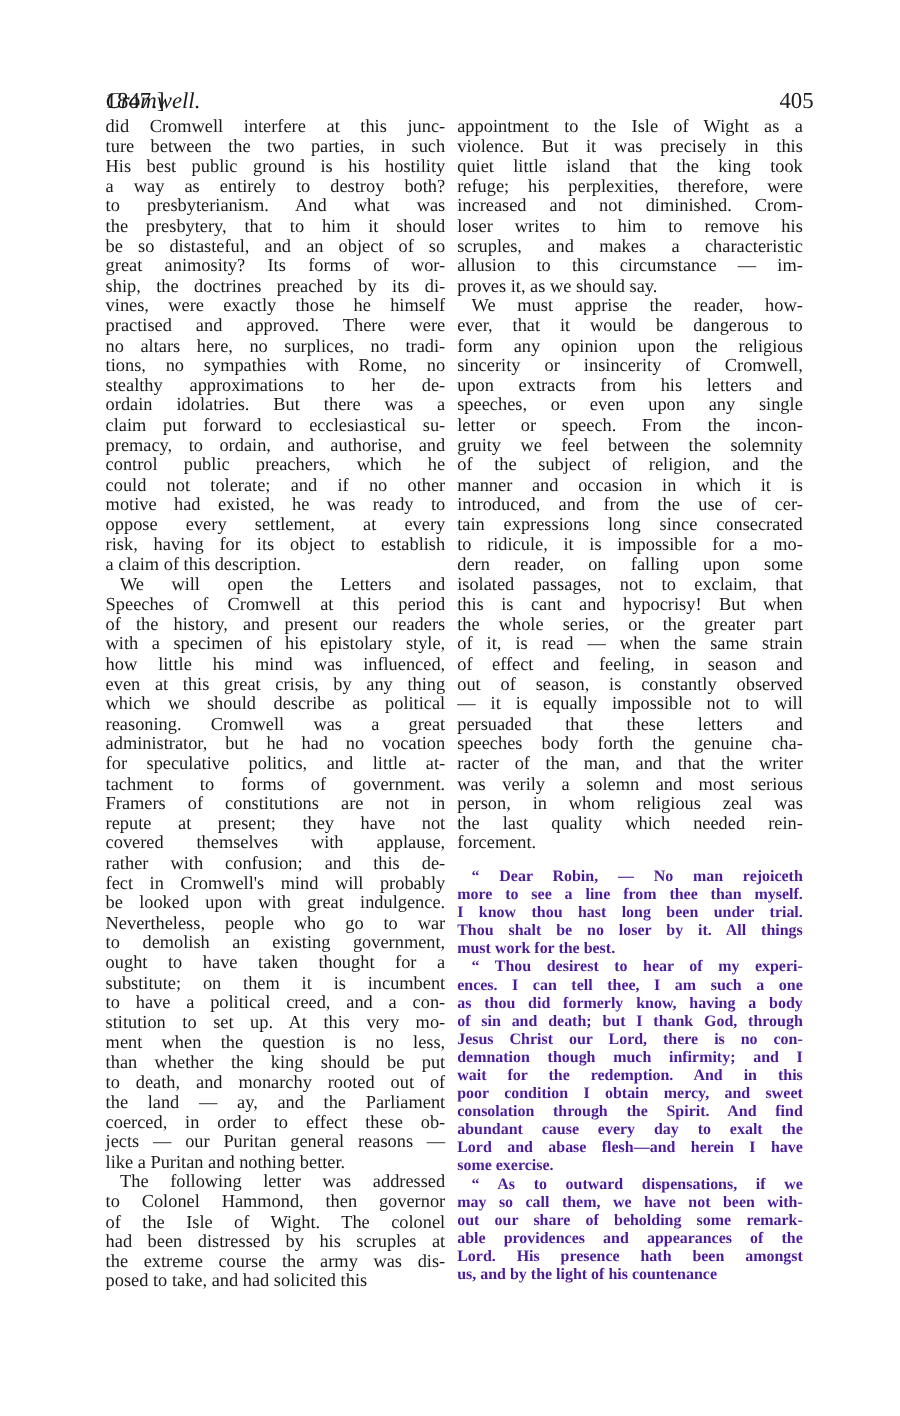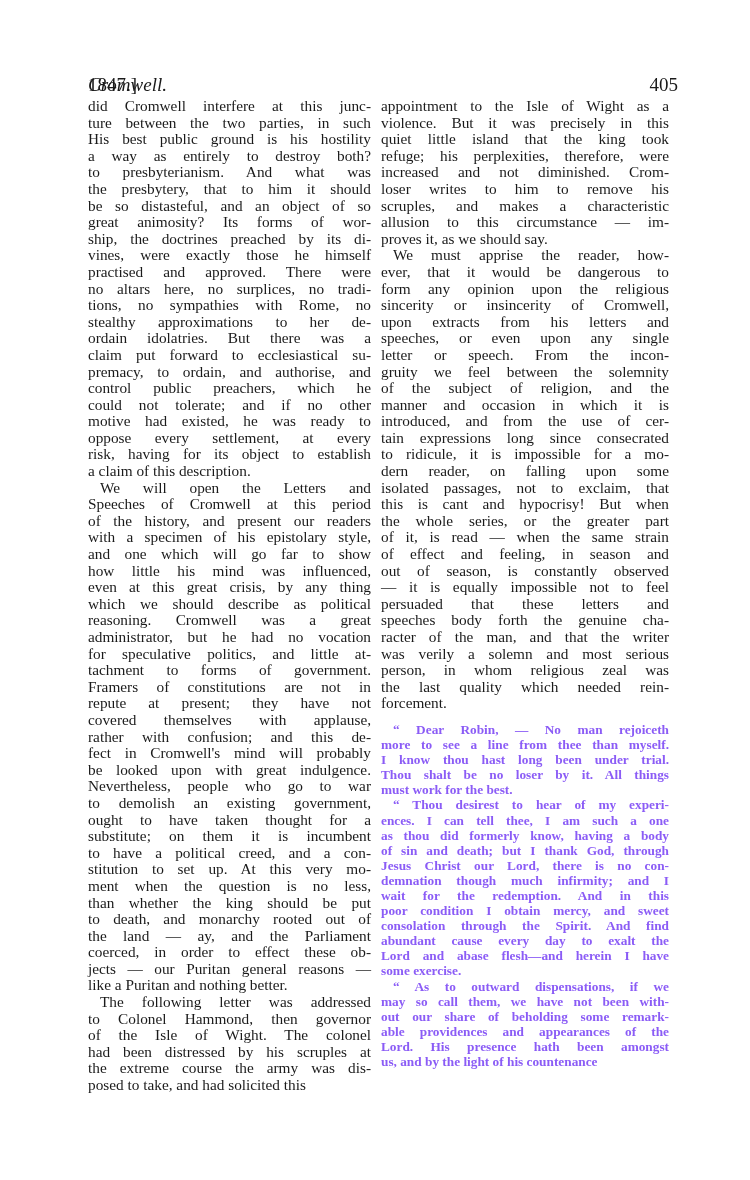--- a/index.html
+++ b/index.html
@@ -12,21 +12,21 @@
   .header .right { position: absolute; right: 0; top: 0; }
   .cols { position: absolute; top: 24px; left: 0; width: 590px; }
   .col { position: absolute; top: 0; text-align: justify; }
   .col.left { left: 0; width: 283px; }
   .col.right { left: 293px; width: 288px; }
   .line { display: block; font-size: 15.3px; line-height: 16.6px; height: 16.6px; white-space: nowrap;
           text-align: justify; text-align-last: justify; }
   .line.last { text-align-last: left; }
   .line.indent { padding-left: 12px; }
   .line.gap { margin-top: 10px; }
-  .quote .line { font-size: 13.3px; line-height: 15.1px; height: 15.1px; font-weight: bold; color: #8b5cf6; }
+  .quote .line { font-size: 13.3px; line-height: 15.1px; height: 15.1px; font-weight: bold; color: #4c1d95; }
 </style>
 </head>
 <body>
 
 <div class="page">
   <div class="header">
     <span class="left">1847.]</span>
     <span class="center">Cromwell.</span>
     <span class="right">405</span>
   </div>
@@ -53,21 +53,20 @@
         <span class="line">control public preachers, which he</span>
         <span class="line">could not tolerate; and if no other</span>
         <span class="line">motive had existed, he was ready to</span>
         <span class="line">oppose every settlement, at every</span>
         <span class="line">risk, having for its object to establish</span>
         <span class="line last">a claim of this description.</span>
         <span class="line indent">We will open the Letters and</span>
         <span class="line">Speeches of Cromwell at this period</span>
         <span class="line">of the history, and present our readers</span>
         <span class="line">with a specimen of his epistolary style,</span>
-        <span class="line">and one which will go far to show</span>
         <span class="line">how little his mind was influenced,</span>
         <span class="line">even at this great crisis, by any thing</span>
         <span class="line">which we should describe as political</span>
         <span class="line">reasoning.  Cromwell was a great</span>
         <span class="line">administrator, but he had no vocation</span>
         <span class="line">for speculative politics, and little at-</span>
         <span class="line">tachment to forms of government.</span>
         <span class="line">Framers of constitutions are not in</span>
         <span class="line">repute at present; they have not</span>
         <span class="line">covered themselves with applause,</span>
@@ -118,21 +117,21 @@
           <span class="line">introduced, and from the use of cer-</span>
           <span class="line">tain expressions long since consecrated</span>
           <span class="line">to ridicule, it is impossible for a mo-</span>
           <span class="line">dern reader, on falling upon some</span>
           <span class="line">isolated passages, not to exclaim, that</span>
           <span class="line">this is cant and hypocrisy!  But when</span>
           <span class="line">the whole series, or the greater part</span>
           <span class="line">of it, is read — when the same strain</span>
           <span class="line">of effect and feeling, in season and</span>
           <span class="line">out of season, is constantly observed</span>
-          <span class="line">— it is equally impossible not to feel</span>
+          <span class="line">— it is equally impossible not to will</span>
           <span class="line">persuaded that these letters and</span>
           <span class="line">speeches body forth the genuine cha-</span>
           <span class="line">racter of the man, and that the writer</span>
           <span class="line">was verily a solemn and most serious</span>
           <span class="line">person, in whom religious zeal was</span>
           <span class="line">the last quality which needed rein-</span>
           <span class="line last">forcement.</span>
         </div>
       <div id="right-quote" class="quote">
           <span class="line indent gap">“ Dear Robin, — No man rejoiceth</span>

